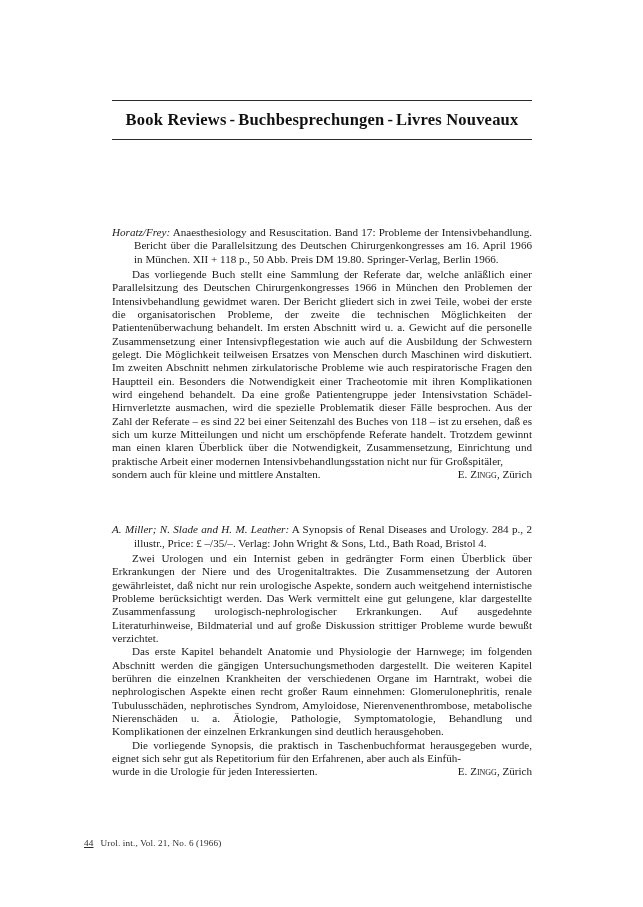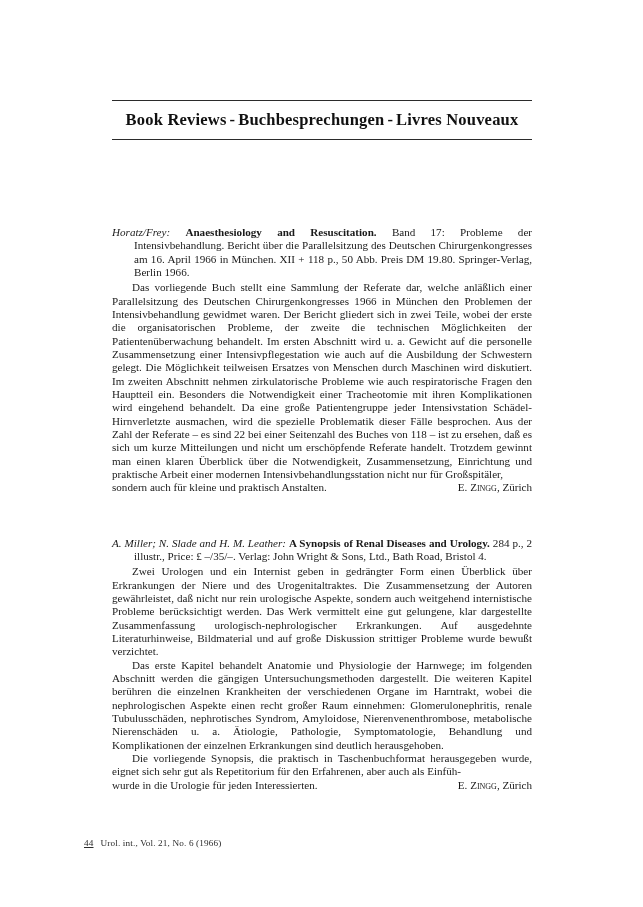--- a/index.html
+++ b/index.html
@@ -72,21 +72,21 @@
     padding-left: 22px;
     margin: 0;
   }
   .ref-line .hang {
     margin-left: -22px;
   }
   .ref-authors {
     font-style: italic;
   }
   .ref-title {
-    font-weight: bold;
+    font-weight: normal;
   }
 
   p.body-par {
     font-size: 11.1px;
     line-height: 13.35px;
     text-align: justify;
     text-justify: inter-word;
     margin: 0;
     text-indent: 20px;
     hyphens: manual;
@@ -137,21 +137,21 @@
   <div class="content">
 
     <div class="review">
       <div class="ref-line"><span class="hang"><span class="ref-authors">Horatz/Frey:</span>
         <span class="ref-title">Anaesthesiology and Resuscitation.</span>
         <span>Band 17: Probleme der Intensivbehandlung. Bericht über die Parallelsitzung des Deutschen Chirurgenkongresses am 16. April 1966 in München. XII + 118 p., 50 Abb. Preis DM 19.80. Springer-Verlag, Berlin 1966.</span></span></div>
 
       <p class="body-par first">Das vorliegende Buch stellt eine Sammlung der Referate dar, welche anläßlich einer Parallelsitzung des Deutschen Chirurgenkongresses 1966 in München den Problemen der Intensivbehandlung gewidmet waren. Der Bericht gliedert sich in zwei Teile, wobei der erste die organisatorischen Probleme, der zweite die technischen Möglichkeiten der Patientenüberwachung behandelt. Im ersten Abschnitt wird u. a. Gewicht auf die personelle Zusammensetzung einer Intensivpflegestation wie auch auf die Ausbildung der Schwestern gelegt. Die Möglichkeit teilweisen Ersatzes von Menschen durch Maschinen wird diskutiert. Im zweiten Abschnitt nehmen zirkulatorische Probleme wie auch respiratorische Fragen den Hauptteil ein. Besonders die Notwendigkeit einer Tracheotomie mit ihren Komplikationen wird eingehend behandelt. Da eine große Patientengruppe jeder Intensivstation Schädel-Hirnverletzte ausmachen, wird die spezielle Problematik dieser Fälle besprochen. Aus der Zahl der Referate – es sind 22 bei einer Seitenzahl des Buches von 118 – ist zu ersehen, daß es sich um kurze Mitteilungen und nicht um erschöpfende Referate handelt. Trotzdem gewinnt man einen klaren Überblick über die Notwendigkeit, Zusammensetzung, Einrichtung und praktische Arbeit einer modernen Intensivbehandlungsstation nicht nur für Großspitäler,</p>
 
       <div class="signature-line">
-        <span class="tail">sondern auch für kleine und praktisch Anstalten.</span>
+        <span class="tail">sondern auch für kleine und mittlere Anstalten.</span>
         <span class="signature"><span>E. </span><span class="sc">Zingg</span><span>, Zürich</span></span>
       </div>
     </div>
 
     <div class="review">
       <div class="ref-line"><span class="hang"><span class="ref-authors">A. Miller; N. Slade and H. M. Leather:</span>
         <span class="ref-title">A Synopsis of Renal Diseases and Urology.</span>
         <span>284 p., 2 illustr., Price: £ –/35/–. Verlag: John Wright &amp; Sons, Ltd., Bath Road, Bristol 4.</span></span></div>
 
       <p class="body-par first">Zwei Urologen und ein Internist geben in gedrängter Form einen Überblick über Erkrankungen der Niere und des Urogenitaltraktes. Die Zusammensetzung der Autoren gewährleistet, daß nicht nur rein urologische Aspekte, sondern auch weitgehend internistische Probleme berücksichtigt werden. Das Werk vermittelt eine gut gelungene, klar dargestellte Zusammenfassung urologisch-nephrologischer Erkrankungen. Auf ausgedehnte Literaturhinweise, Bildmaterial und auf große Diskussion strittiger Probleme wurde bewußt verzichtet.</p>

